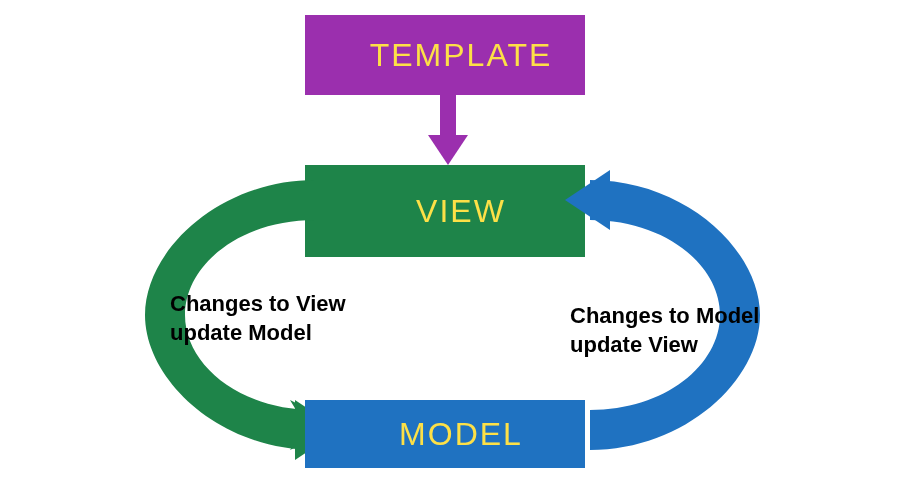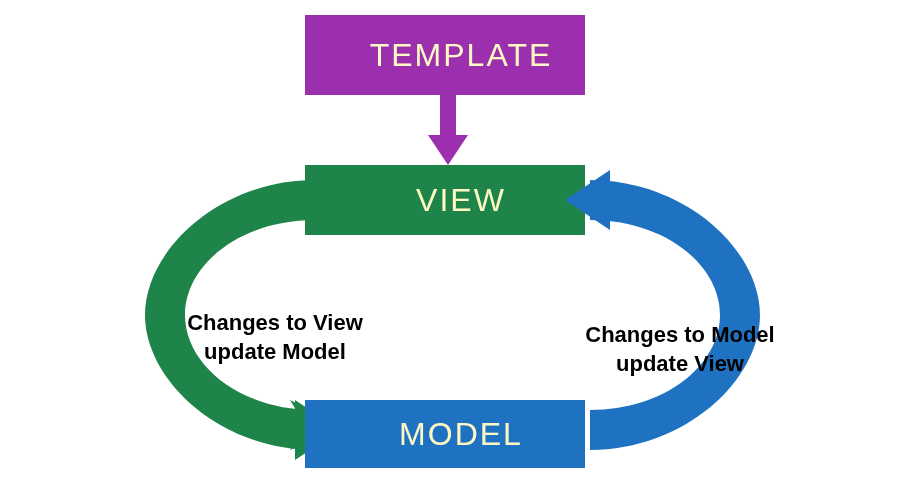--- a/index.html
+++ b/index.html
@@ -9,38 +9,38 @@
       background: #fff;
       font-family: 'Segoe UI', Arial, sans-serif;
       position: relative;
       overflow: hidden;
     }
     .box {
       position: absolute;
       display: flex;
       align-items: center;
       justify-content: center;
-      color: #fef9c3;
+      color: #fde047;
       font-size: 32px;
       font-weight: 400;
       letter-spacing: 2px;
       padding-left: 32px;
     }
     .template-box {
       left: 305px;
       top: 15px;
       width: 280px;
       height: 80px;
       background: #9b2fae;
     }
     .view-box {
       left: 305px;
       top: 165px;
       width: 280px;
-      height: 70px;
+      height: 92px;
       background: #1e8449;
       border: 2px solid #1e8449;
     }
     .model-box {
       left: 305px;
       top: 400px;
       width: 280px;
       height: 68px;
       background: #1f72c1;
     }
@@ -57,23 +57,21 @@
     .curved-arrow-right {
       position: absolute;
       left: 565px;
       top: 160px;
     }
     .label {
       position: absolute;
       font-size: 22px;
       font-weight: 600;
       color: #000;
-      text-align: center;
       line-height: 1.3;
-      margin-top: 19px;
     }
     .label-left {
       left: 170px;
       top: 290px;
       width: 210px;
     }
     .label-right {
       left: 570px;
       top: 302px;
       width: 220px;

